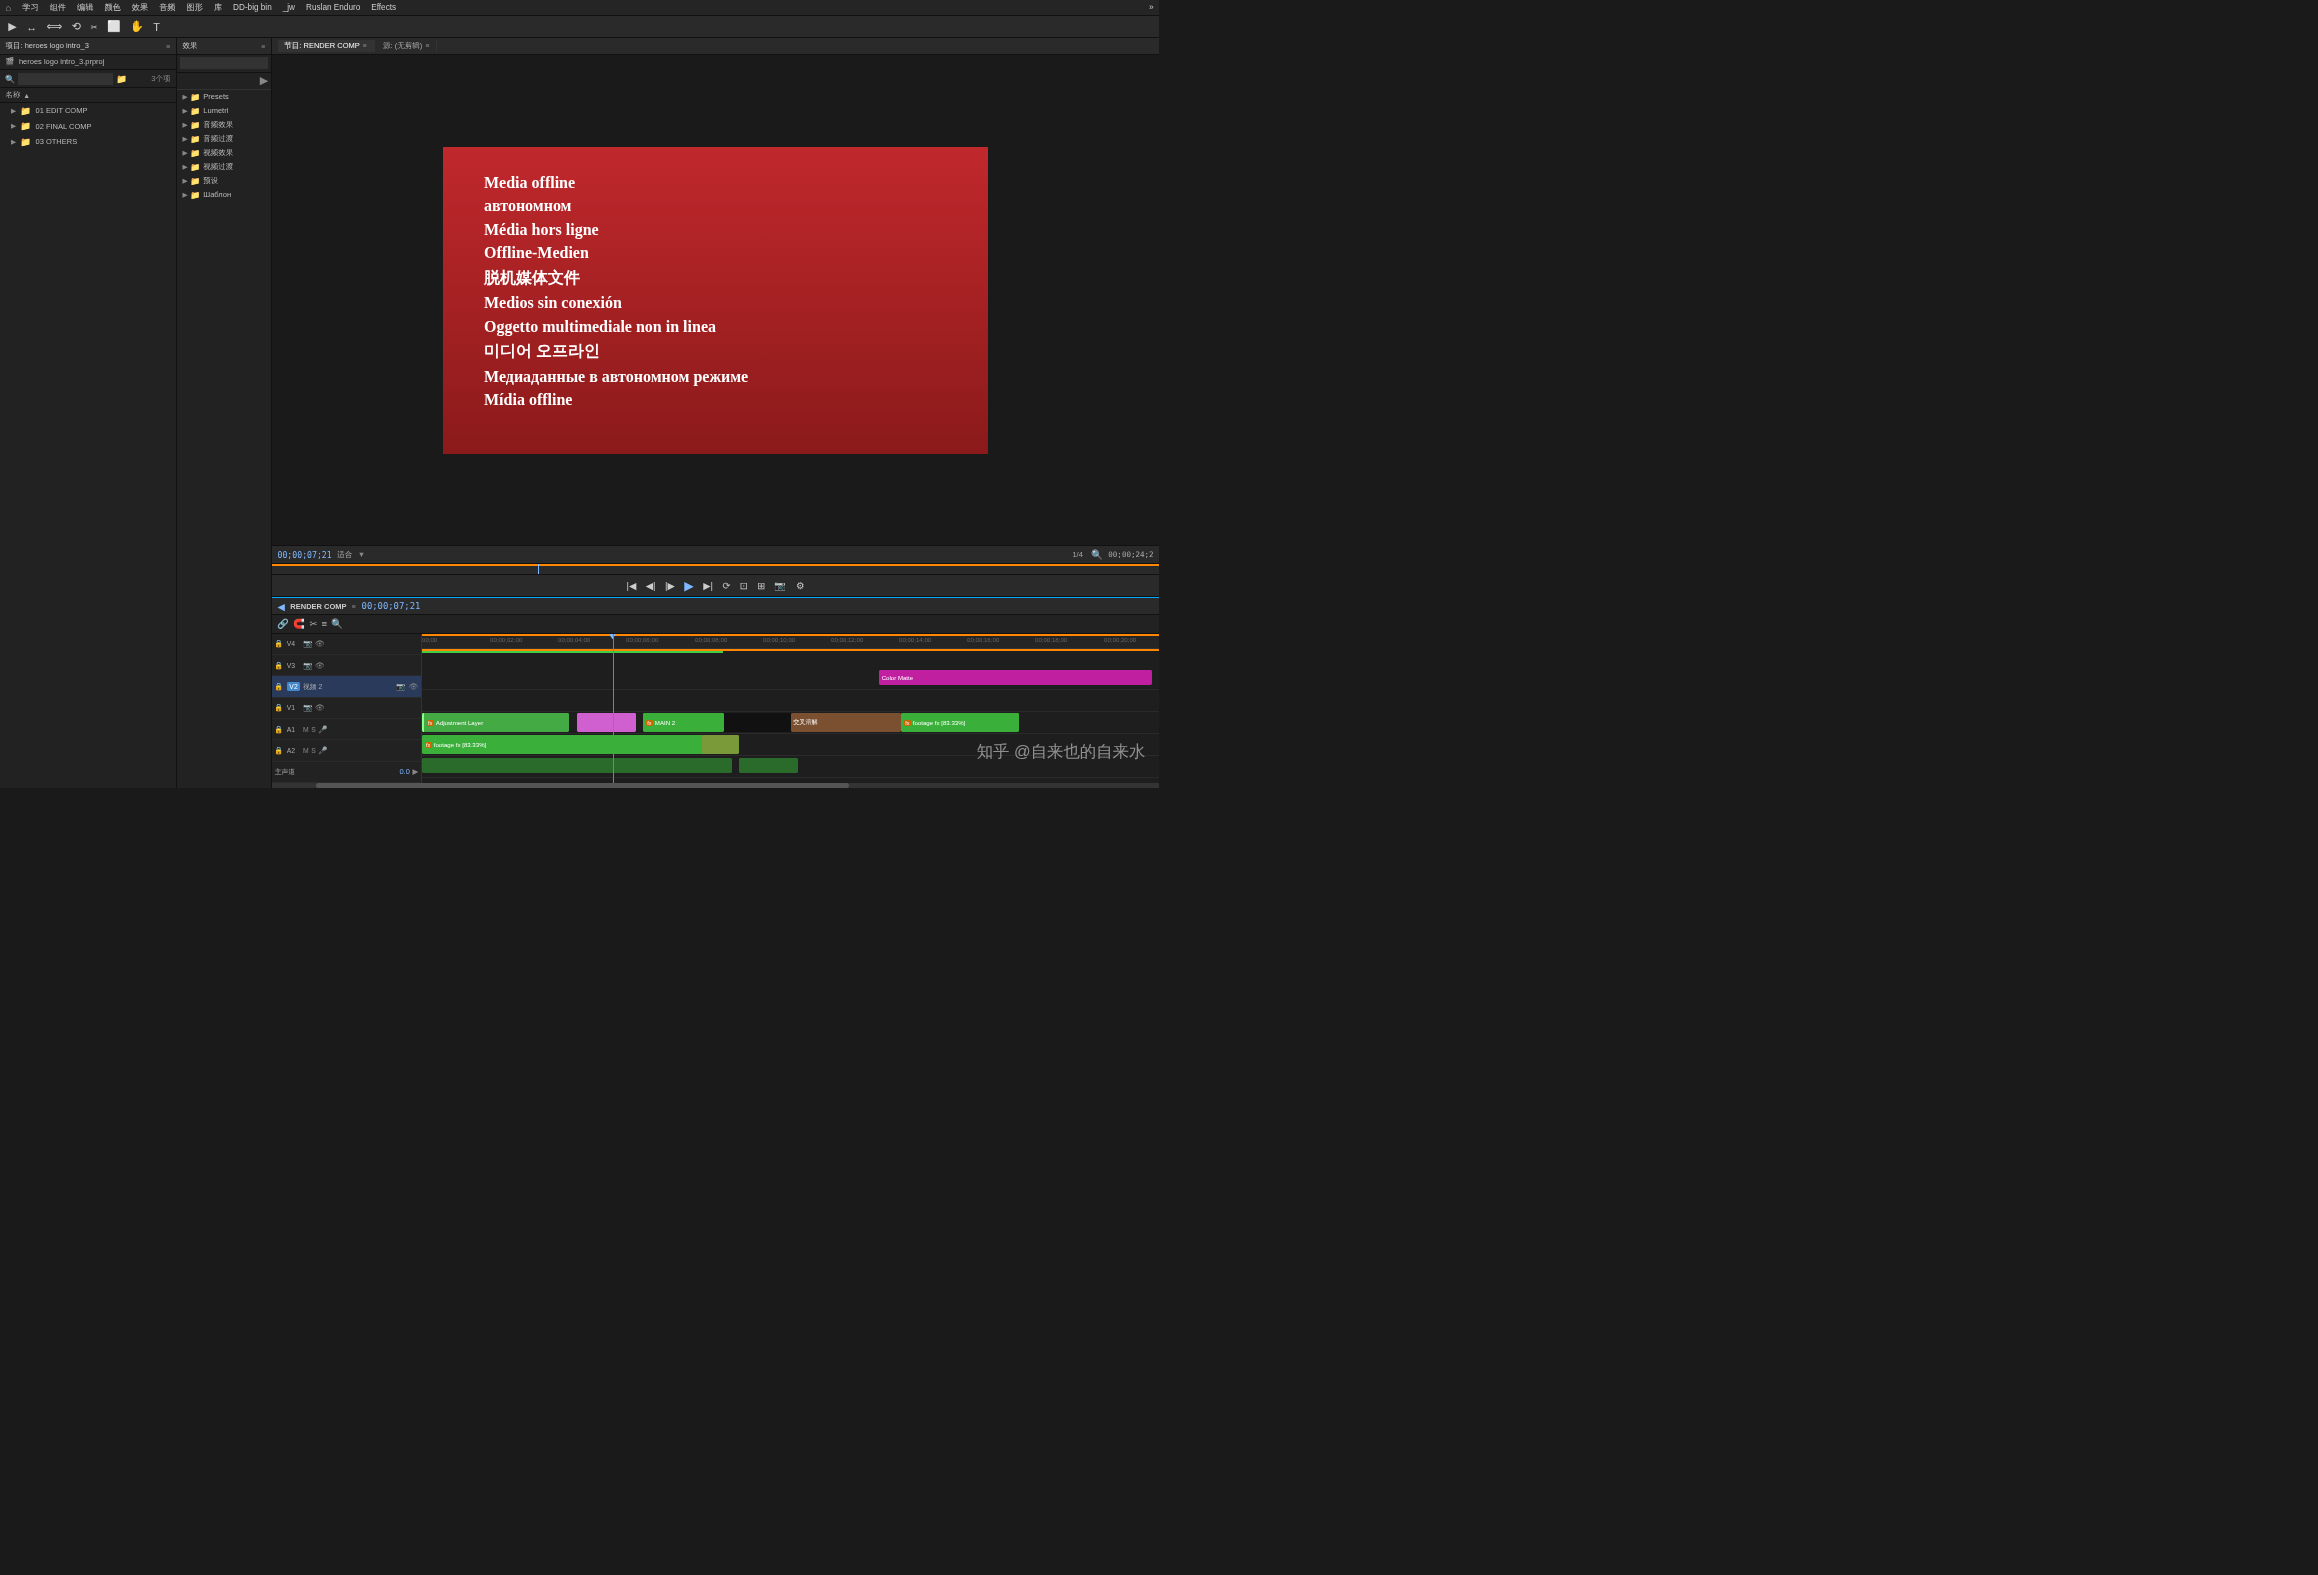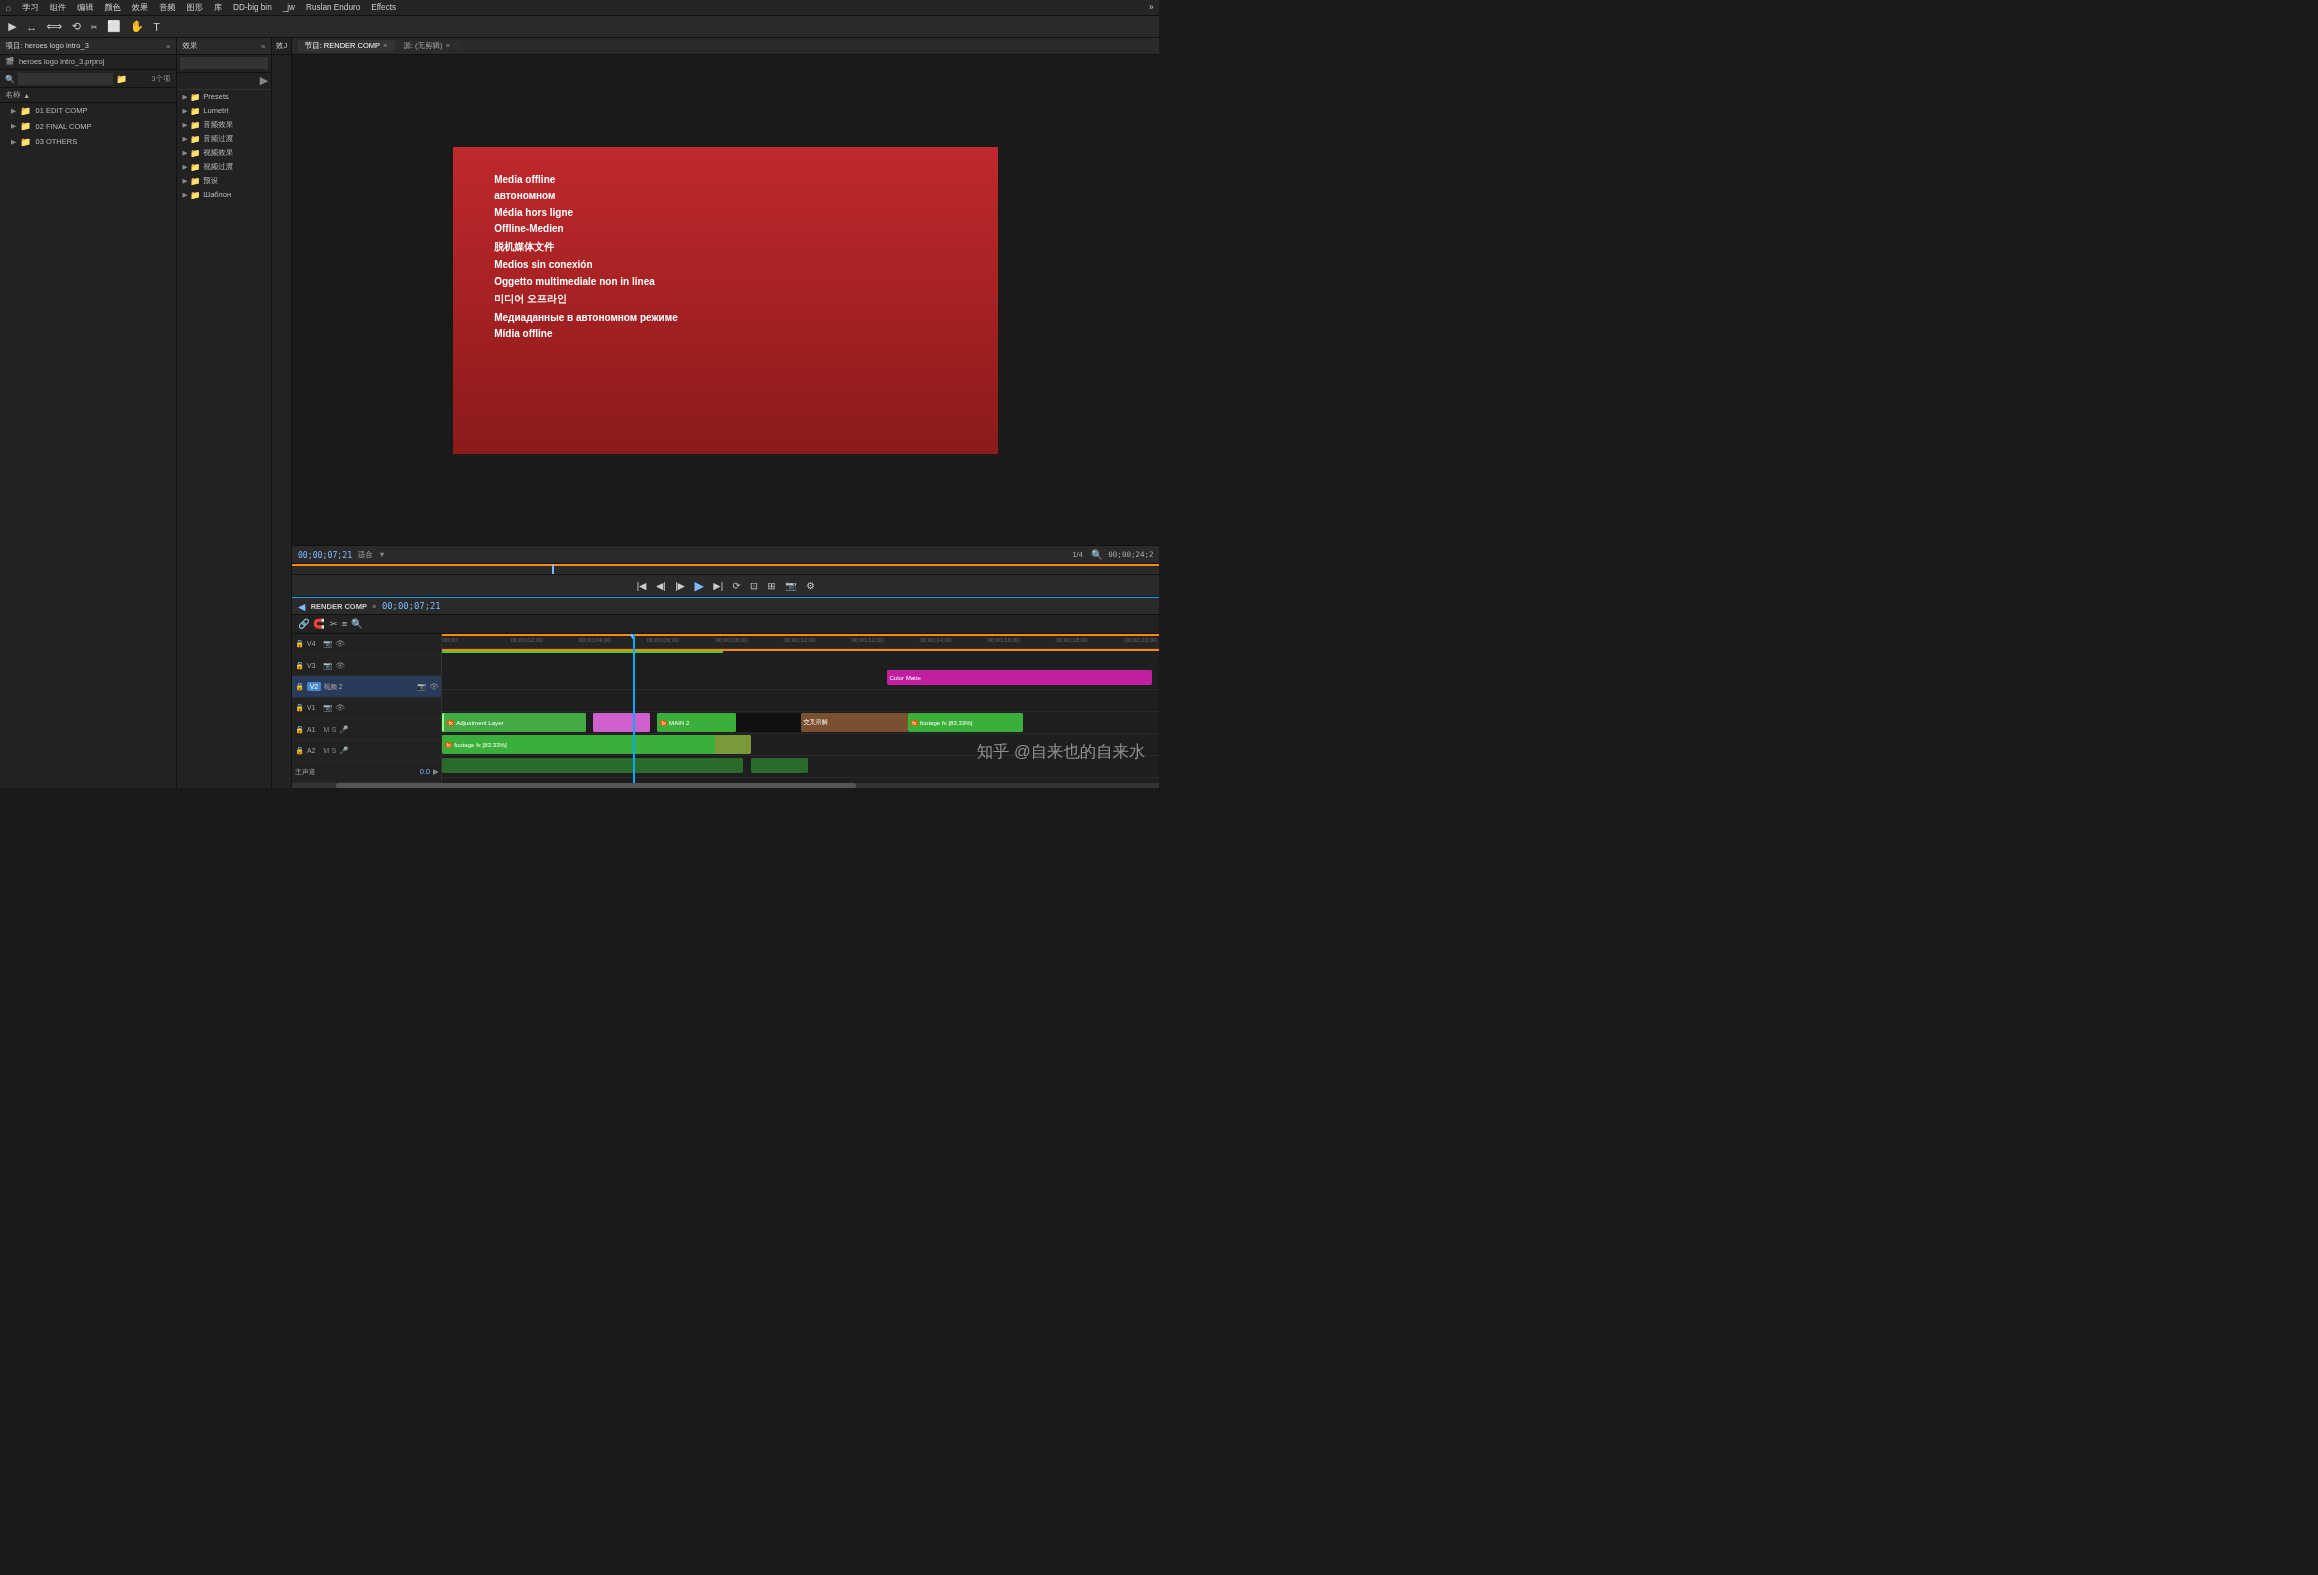--- a/index.html
+++ b/index.html
@@ -249,23 +249,23 @@
       align-items: flex-start;
       padding: 27px 41px;
     }
     .preview-text-block {
       display: flex;
       flex-direction: column;
       gap: 5.5px;
     }
     .preview-text-line {
       color: #fff;
-      font-size: 10px;
+      font-size: 16px;
       font-weight: bold;
-      font-family: Liberation Sans, sans-serif;
+      font-family: Liberation Serif, serif;
     }
 
     
     .preview-controls-bar {
       background: #2a2a2a;
       border-top: 0.7px solid #111;
       border-bottom: 0.7px solid #111;
       height: 19px;
       display: flex;
       align-items: center;
@@ -594,23 +594,20 @@
           <span class="effects-folder-icon">📁</span>
           <span>预设</span>
         </div>
         <div class="effects-tree-item">
           <span class="effects-expand">▶</span>
           <span class="effects-folder-icon">📁</span>
           <span>Шаблон</span>
         </div>
       </div>
 
-      <div class="xiao-j-panel">
-        <div class="xiao-j-header">效J</div>
-      </div>
 
       <div class="preview-timeline-area">
 
         <div class="node-tabs">
           <div class="node-tab active">
             <span>节目: RENDER COMP</span>
             <span class="node-tab-menu">≡</span>
           </div>
           <div class="node-tab">
             <span>源: (无剪辑)</span>

